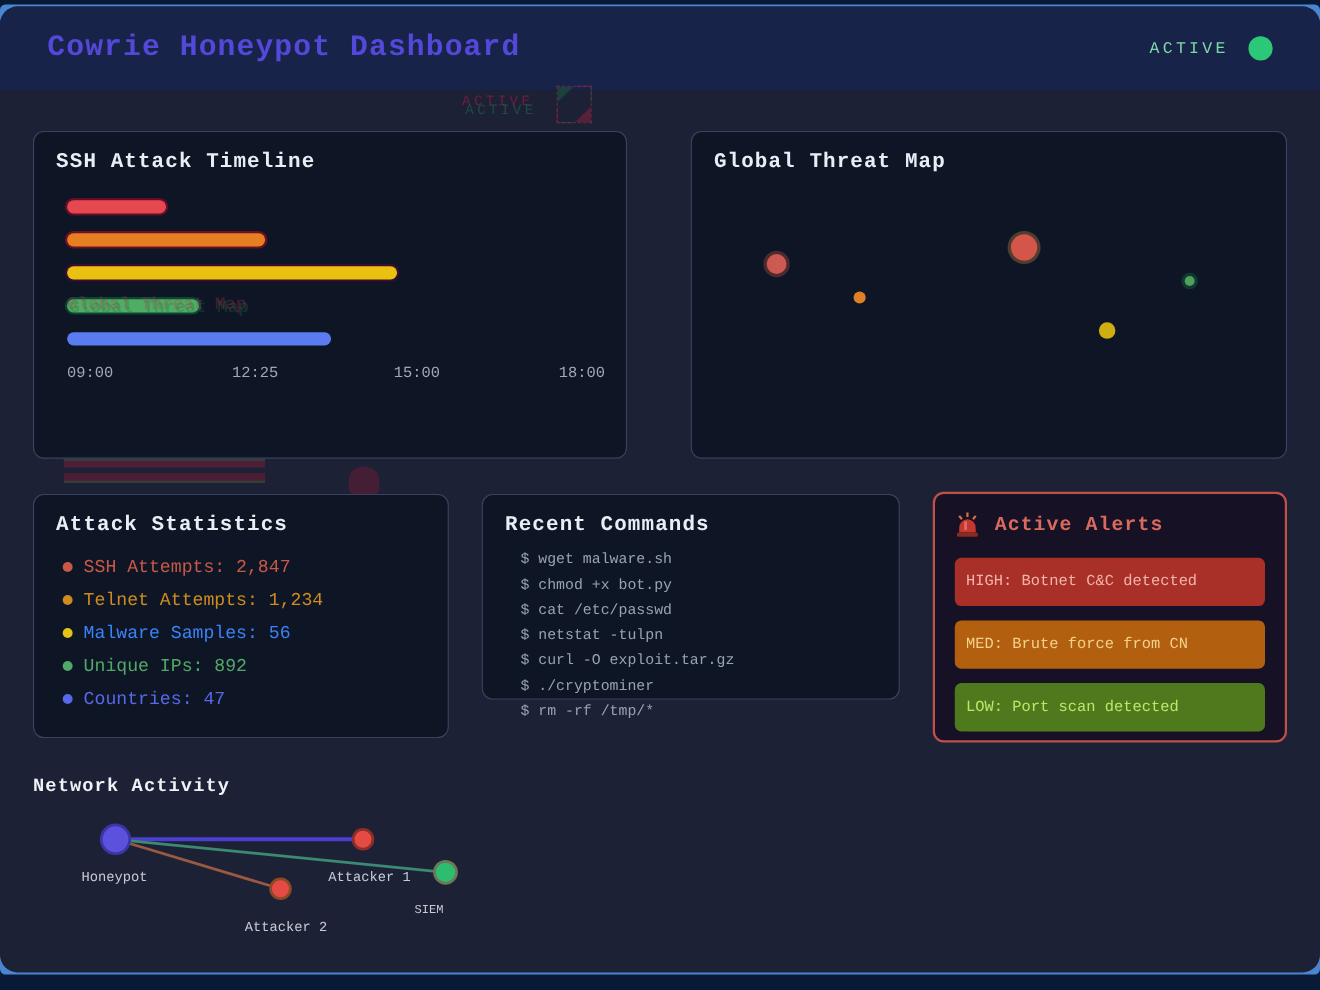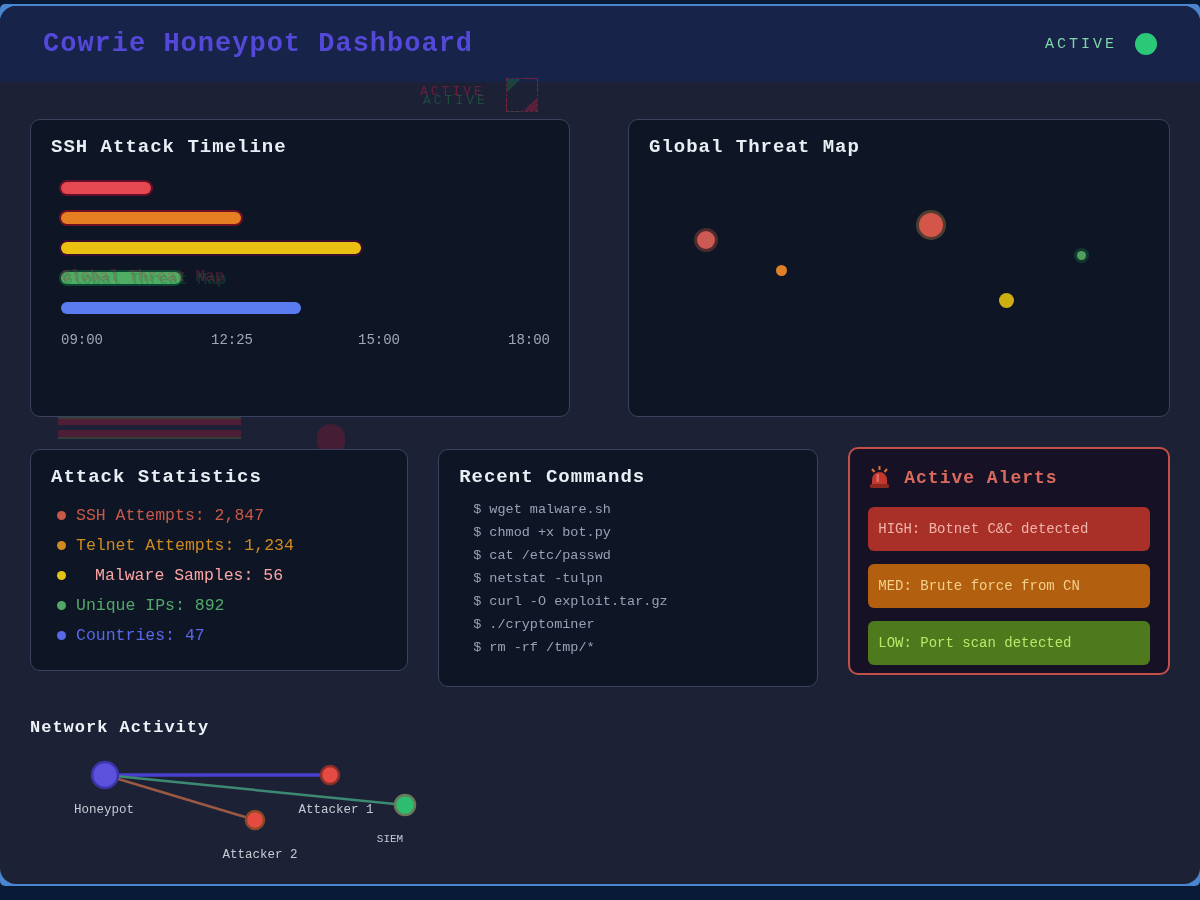--- a/index.html
+++ b/index.html
@@ -43,21 +43,21 @@
   #threat-panel   { width:542px; height:298px; }
   .bars { margin:24px 0 0 10px; }
   .bar  { height:12px; border-radius:6px; margin-bottom:18px; }
   .axis { position:relative; height:18px; margin-left:10px; margin-top:3px; }
   .axis span { position:absolute; top:0; font-size:14px; color:#a0a8b4; }
   .tick-0 { left:0; } .tick-1 { left:150px; } .tick-2 { left:297px; } .tick-3 { left:447px; }
 
   .dot { position:absolute; border-radius:50%; }
 
   #stats-panel    { width:388px; height:222px; }
-  #commands-panel { width:390px; height:238px; }
+  #commands-panel { width:390px; height:187px; }
   #alerts-panel   { width:330px; height:228px; margin-top:-2px;
                     background:#171126; border-width:2px; padding:14px 18px; }
 
   .stats-list { margin-top:12px; }
   .stat-row { display:flex; align-items:center; height:30px; }
   .stat-bullet { width:9px; height:9px; border-radius:50%; margin:0 10px 0 6px; flex:none; }
   .stat-text { font-size:16.5px; white-space:nowrap; }
 
   .cmd-list { margin:10px 0 0 14px; }
   .cmd-line { font-size:13.5px; line-height:23px; color:#98a2b4; white-space:pre; }
@@ -157,21 +157,21 @@
             <div class="stat-row">
               <span class="stat-bullet" style="background: rgb(200, 88, 72);"></span>
               <span class="stat-text" style="color: rgb(200, 88, 72);">SSH Attempts: 2,847</span>
             </div>
             <div class="stat-row">
               <span class="stat-bullet" style="background: rgb(207, 138, 32);"></span>
               <span class="stat-text" style="color: rgb(207, 138, 32);">Telnet Attempts: 1,234</span>
             </div>
             <div class="stat-row">
               <span class="stat-bullet" style="background: rgb(228, 194, 22);"></span>
-              <span class="stat-text" style="color: #fca5a5; margin-left: 19px;">Malware Samples: 56</span>
+              <span class="stat-text" style="color: #3b82f6;">Malware Samples: 56</span>
             </div>
             <div class="stat-row">
               <span class="stat-bullet" style="background: rgb(82, 168, 104);"></span>
               <span class="stat-text" style="color: rgb(82, 168, 104);">Unique IPs: 892</span>
             </div>
             <div class="stat-row">
               <span class="stat-bullet" style="background: rgb(88, 104, 232);"></span>
               <span class="stat-text" style="color: rgb(88, 104, 232);">Countries: 47</span>
             </div>
           </div>

